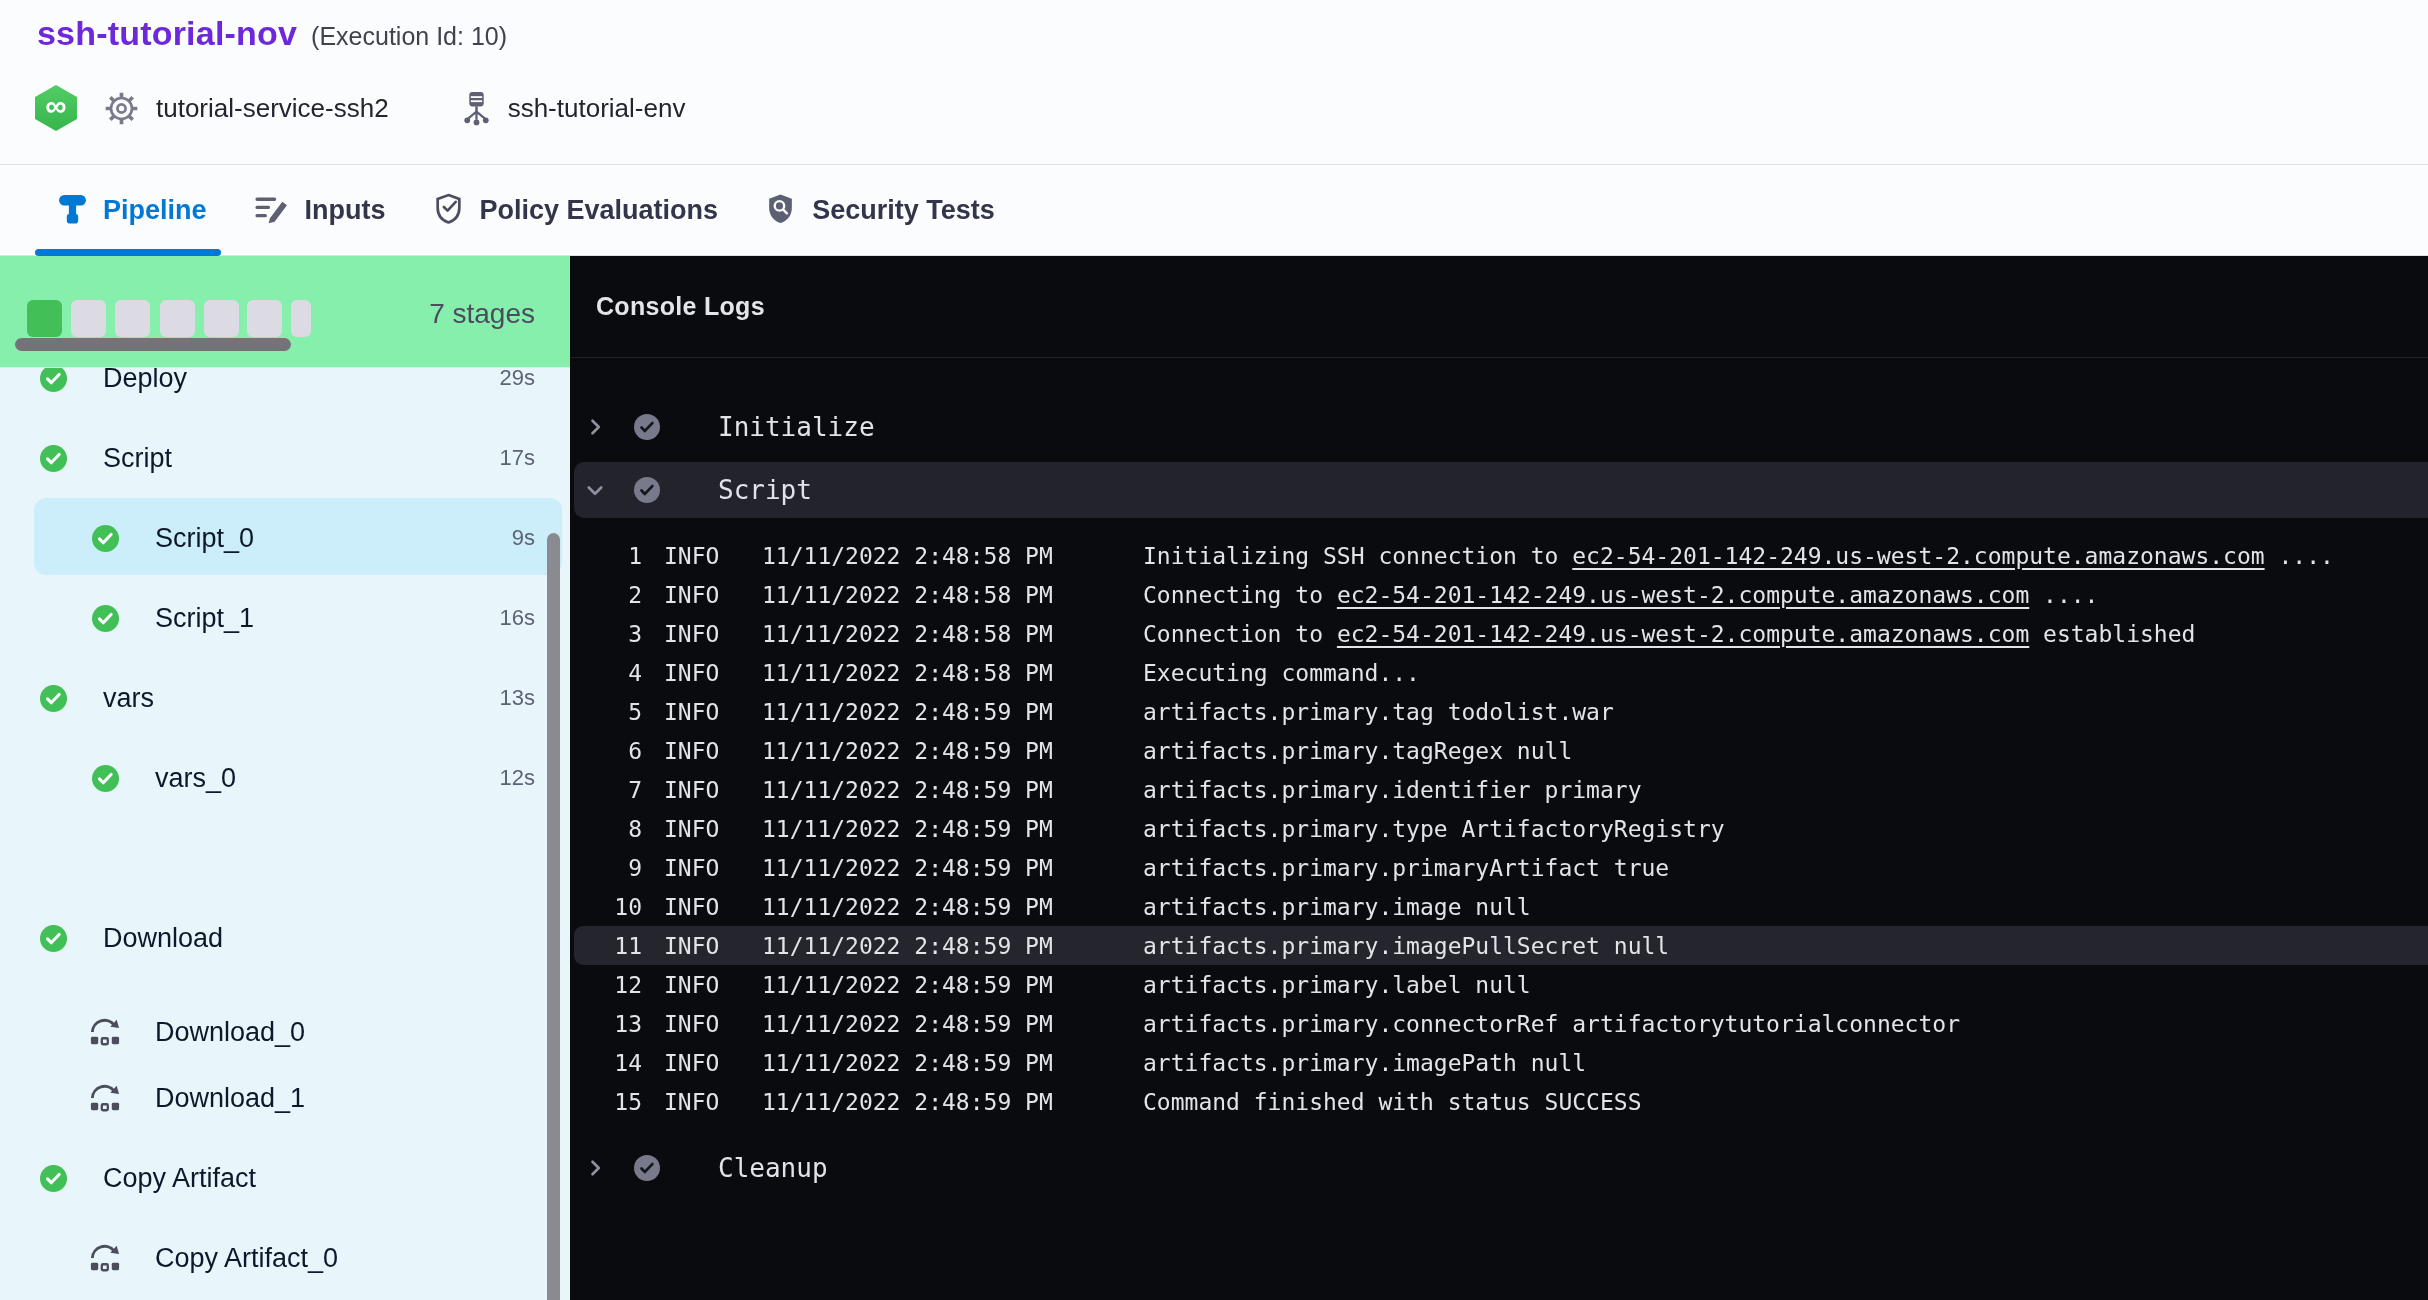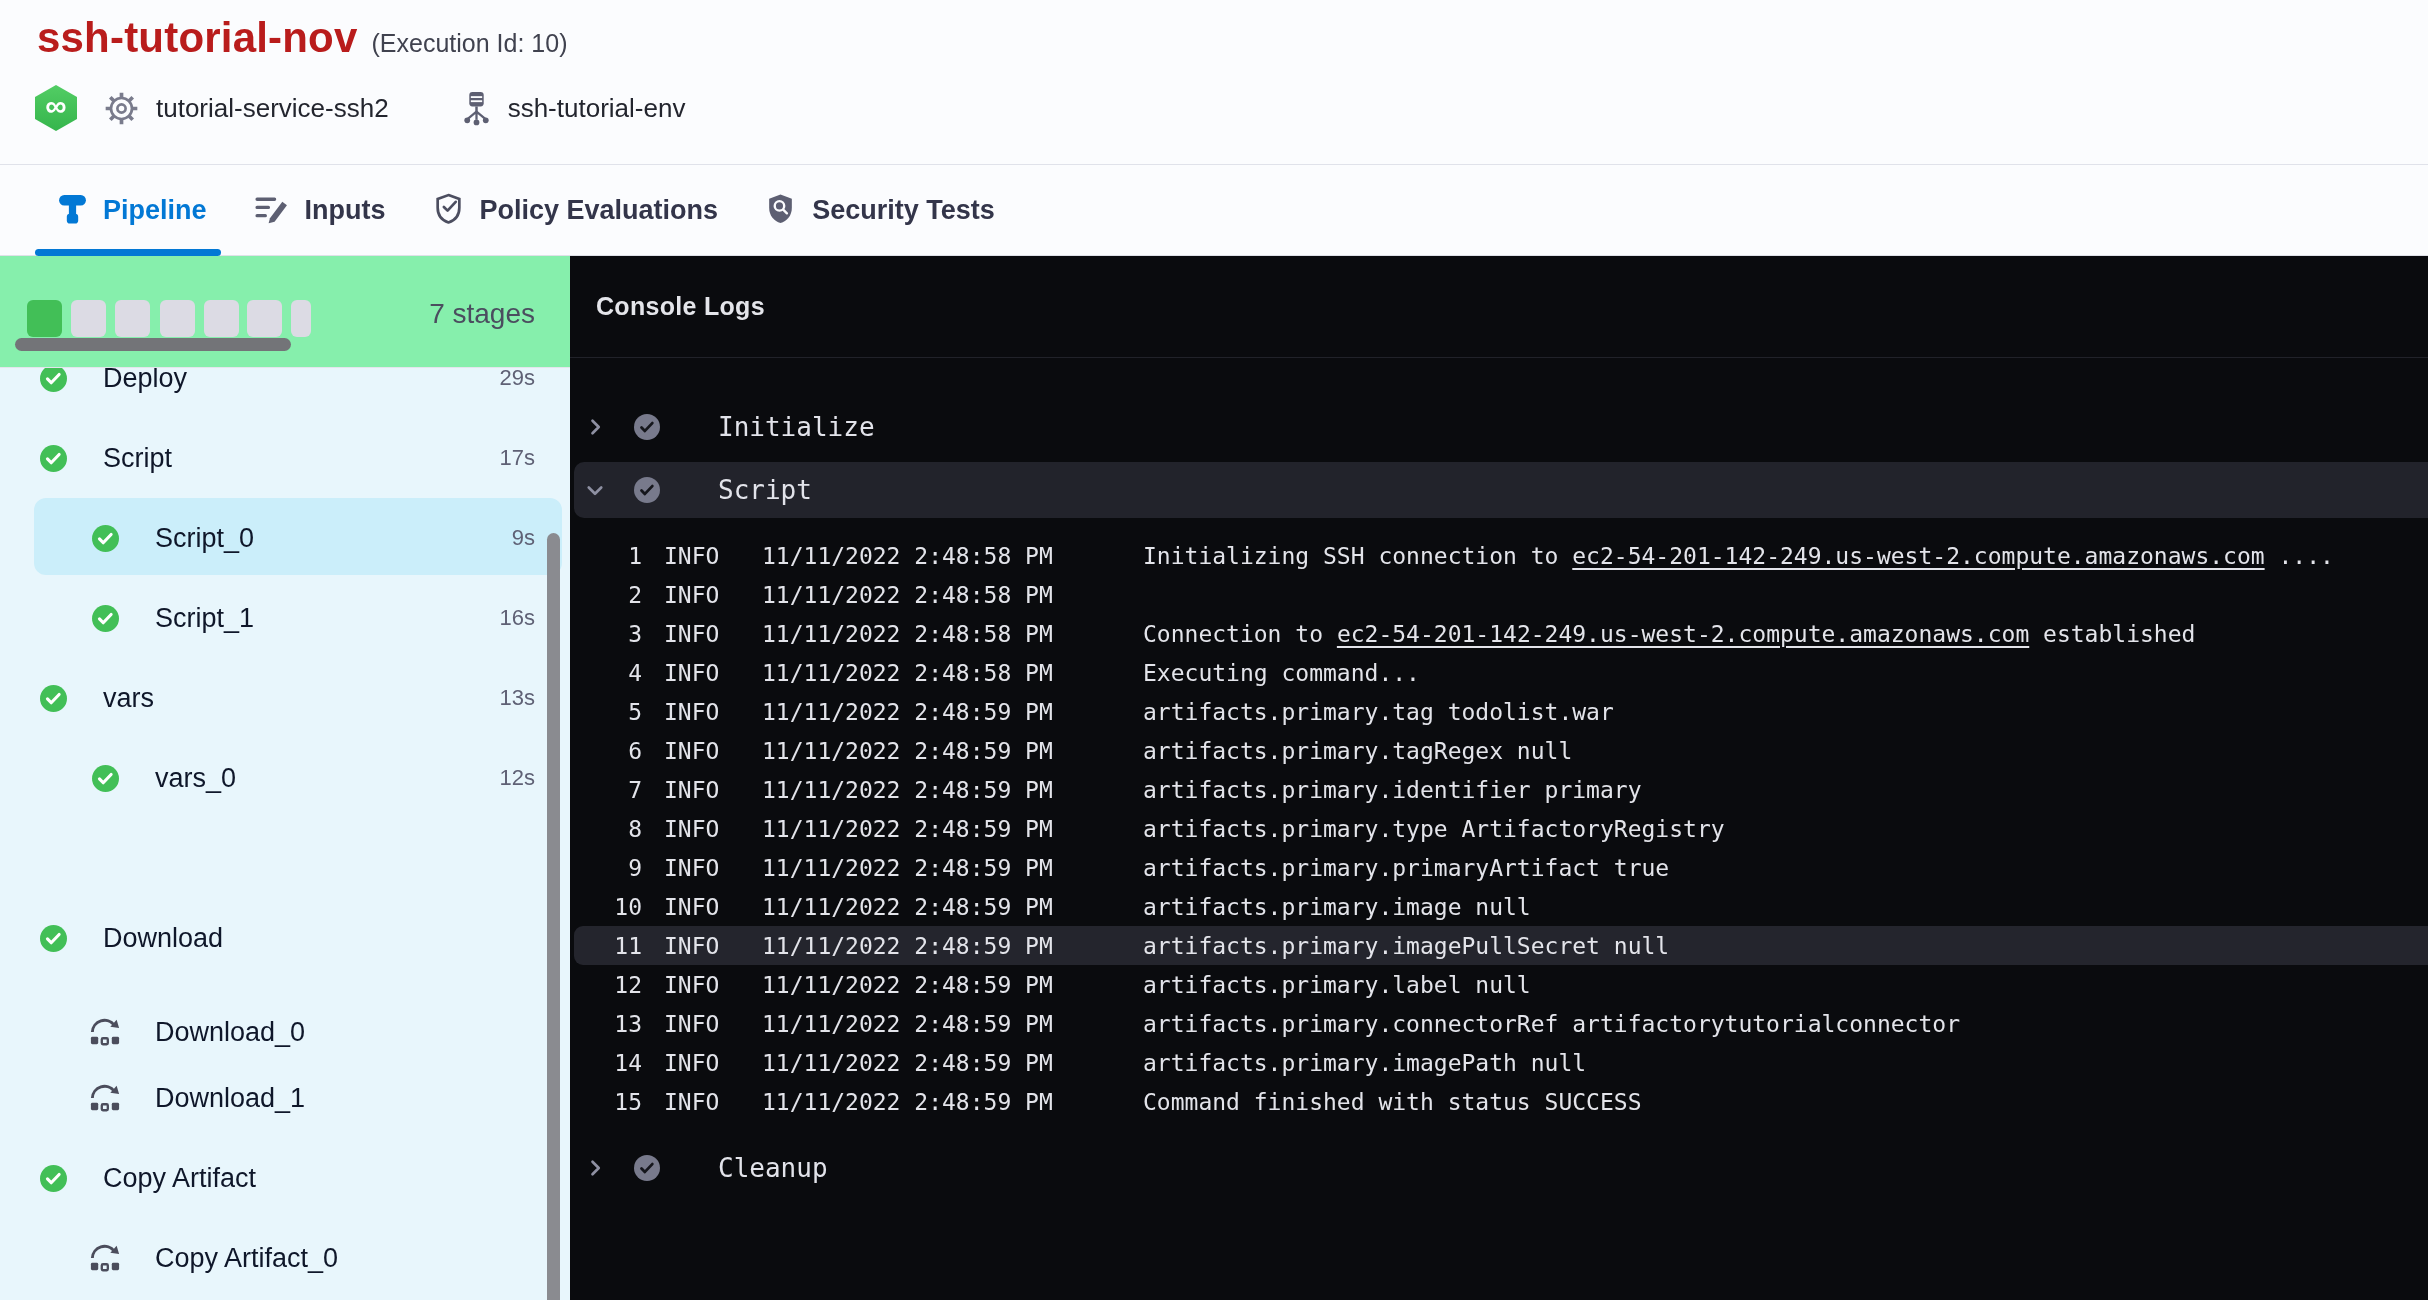--- a/index.html
+++ b/index.html
@@ -7,21 +7,21 @@
     width:2428px;height:1300px;position:relative;overflow:hidden;
     background:#fbfcfe;
     font-family:"Liberation Sans","DejaVu Sans",sans-serif;
     -webkit-font-smoothing:antialiased;
   }
   *{box-sizing:border-box;}
 
   
   .header{position:absolute;left:0;top:0;width:2428px;height:165px;background:#fbfcfe;border-bottom:1px solid #e0e2ea;}
   .title-row{position:absolute;left:37px;top:14px;display:flex;align-items:baseline;}
-  .page-title{font-size:42px;font-weight:700;color:#b91c1c;letter-spacing:.2px;}
+  .page-title{font-size:34px;font-weight:700;color:#6d28d9;letter-spacing:.2px;}
   .exec-id{font-size:25px;font-weight:400;color:#40424f;margin-left:14px;}
   .meta-row{position:absolute;left:35px;top:84px;height:48px;display:flex;align-items:center;}
   .cd-icon{width:42px;height:46px;background:linear-gradient(180deg,#52cd64,#35b54c);
     clip-path:polygon(50% 0%,100% 26%,100% 74%,50% 100%,0% 74%,0% 26%);
     display:flex;align-items:center;justify-content:center;}
   .cd-icon span{color:#fff;font-weight:700;font-size:30px;line-height:1;margin-top:-4px;}
   .meta-icon{display:flex;align-items:center;justify-content:center;}
   .gear{margin-left:26px;}
   .env{margin-left:72px;}
   .meta-label{font-size:26px;color:#23252e;margin-left:16px;}
@@ -362,20 +362,21 @@
     <span class="ln-num">1</span>
     <span class="ln-level">INFO</span>
     <span class="ln-time">11/11/2022 2:48:58 PM</span>
     <span class="ln-msg"><span>Initializing SSH connection to </span><span class="lnk">ec2-54-201-142-249.us-west-2.compute.amazonaws.com</span><span> ....</span></span>
   </div>
 
   <div class="log-row" style="top: 319px;">
     <span class="ln-num">2</span>
     <span class="ln-level">INFO</span>
     <span class="ln-time">11/11/2022 2:48:58 PM</span>
+    <span class="ln-msg"><span>Connecting to </span><span class="lnk">ec2-54-201-142-249.us-west-2.compute.amazonaws.com</span><span> ....</span></span>
   </div>
 
   <div class="log-row" style="top: 358px;">
     <span class="ln-num">3</span>
     <span class="ln-level">INFO</span>
     <span class="ln-time">11/11/2022 2:48:58 PM</span>
     <span class="ln-msg"><span>Connection to </span><span class="lnk">ec2-54-201-142-249.us-west-2.compute.amazonaws.com</span><span> established</span></span>
   </div>
 
   <div class="log-row" style="top: 397px;">

